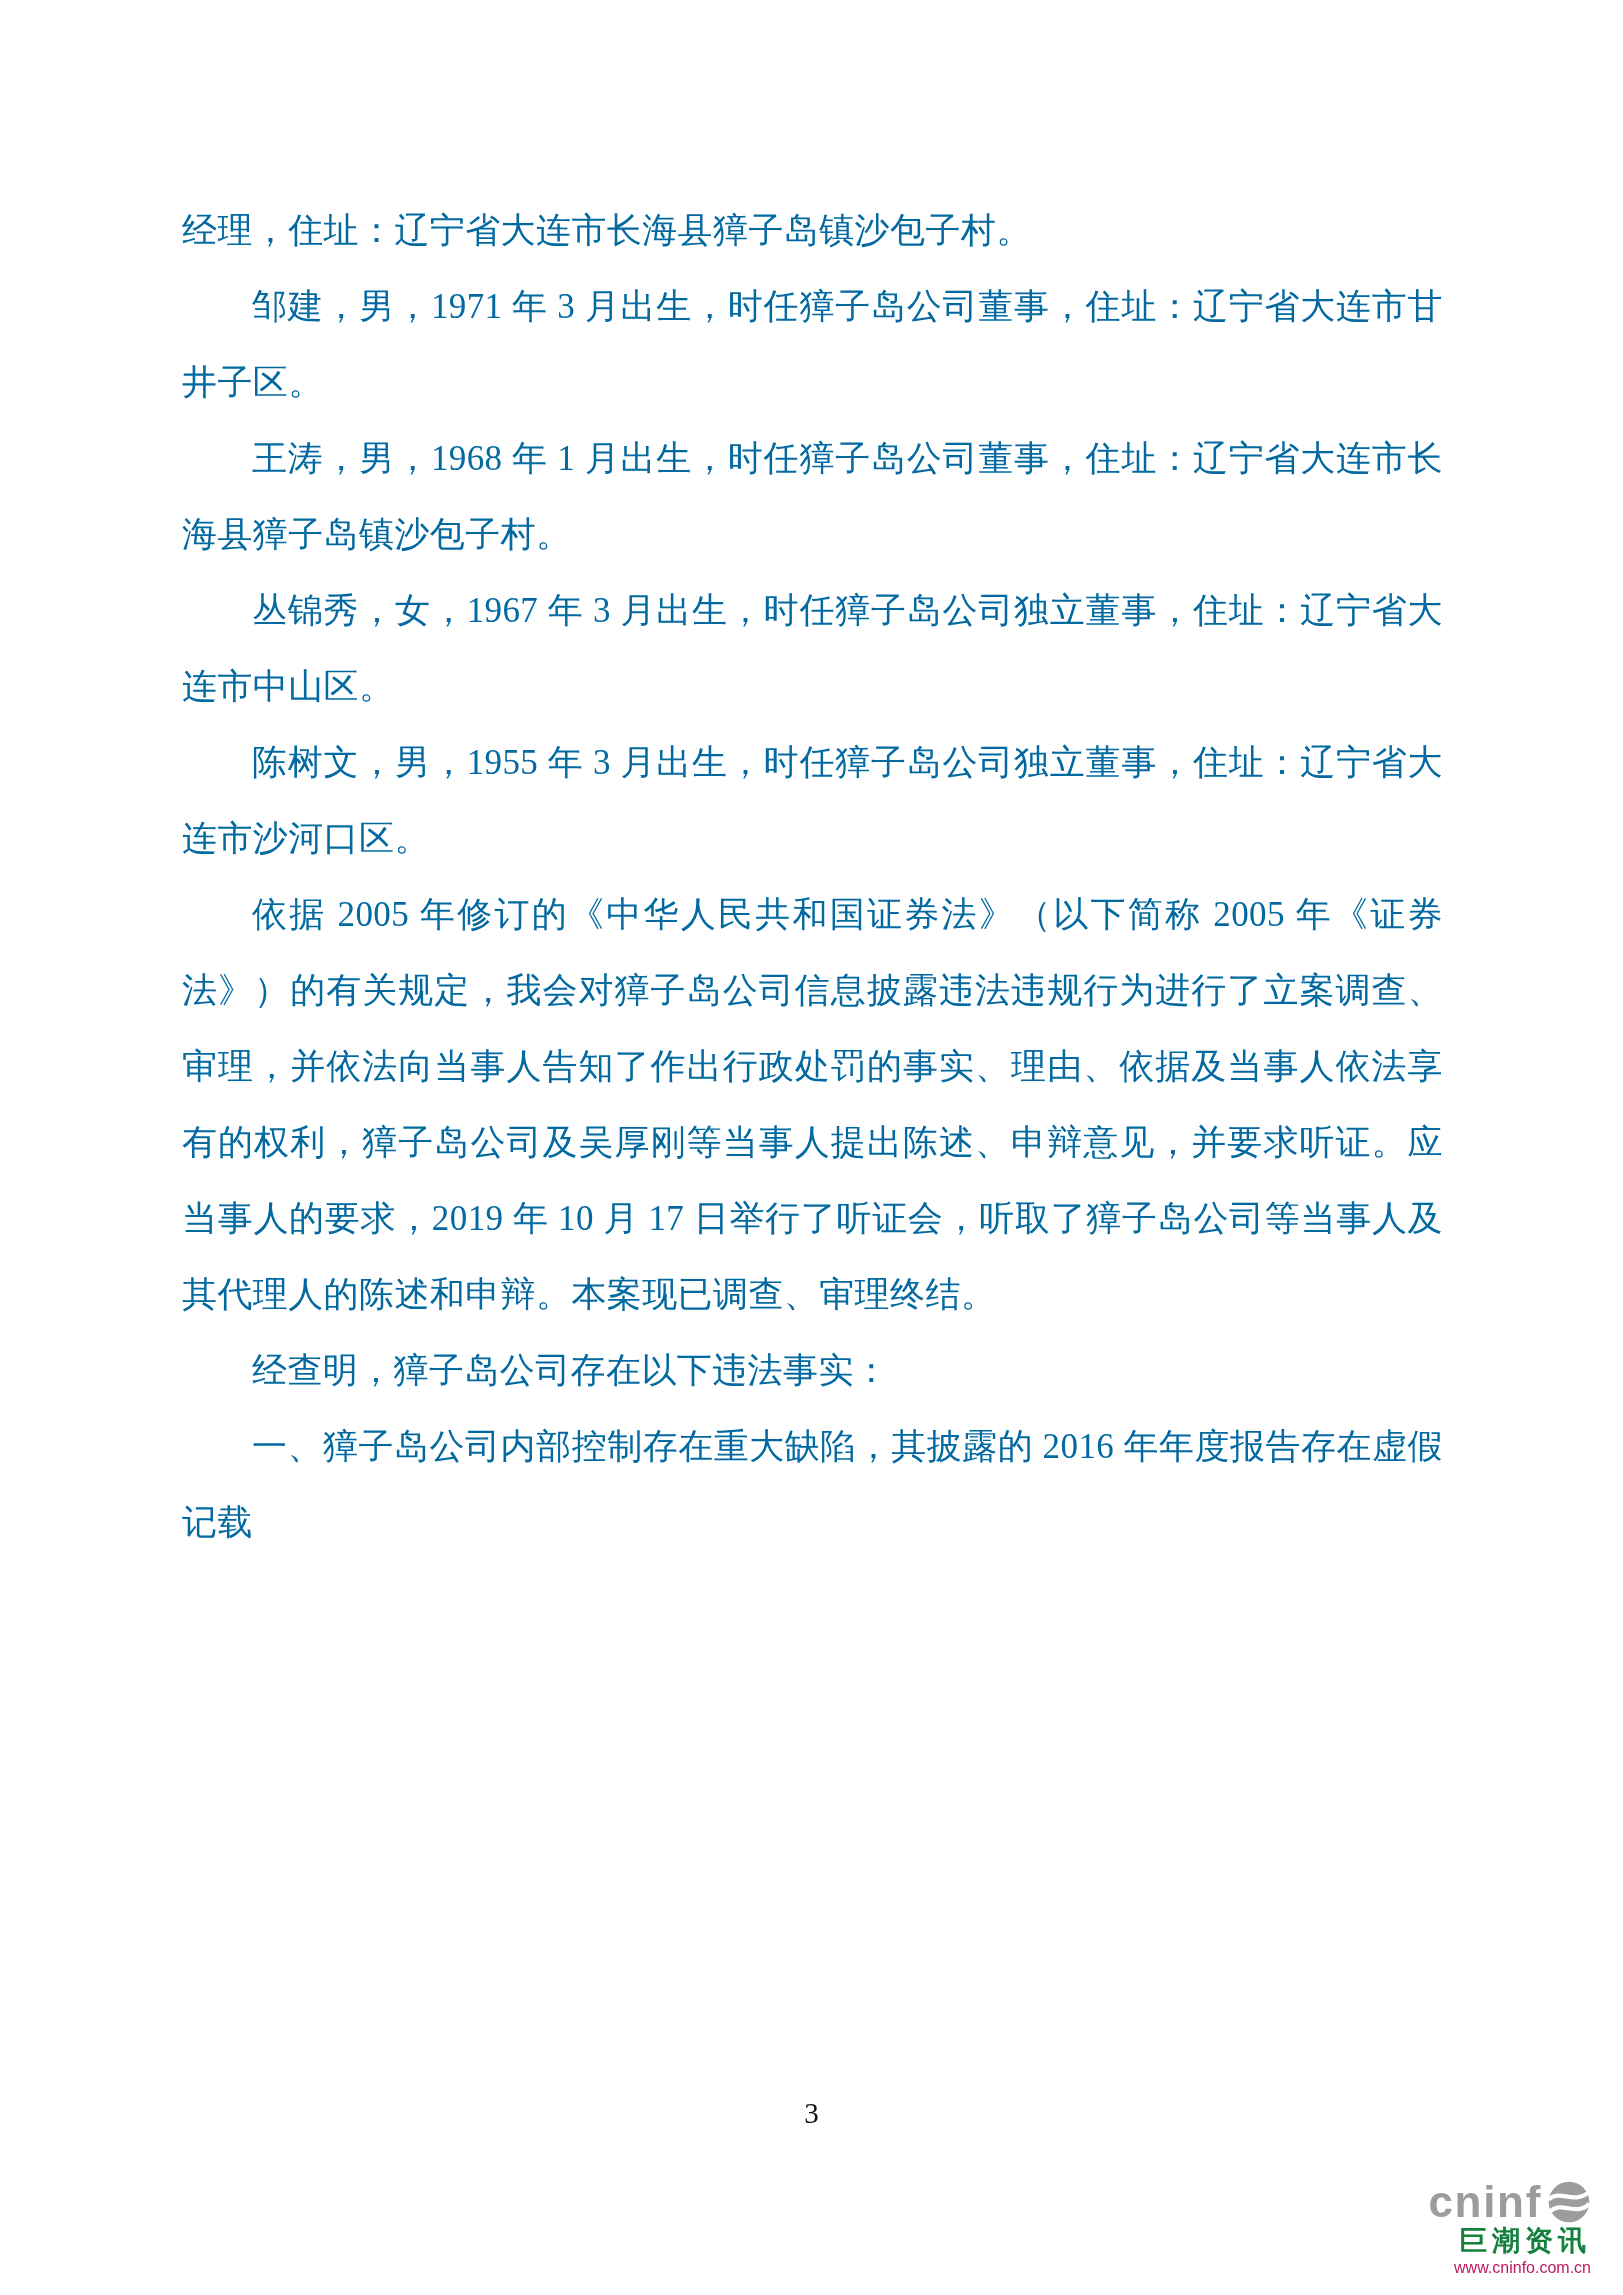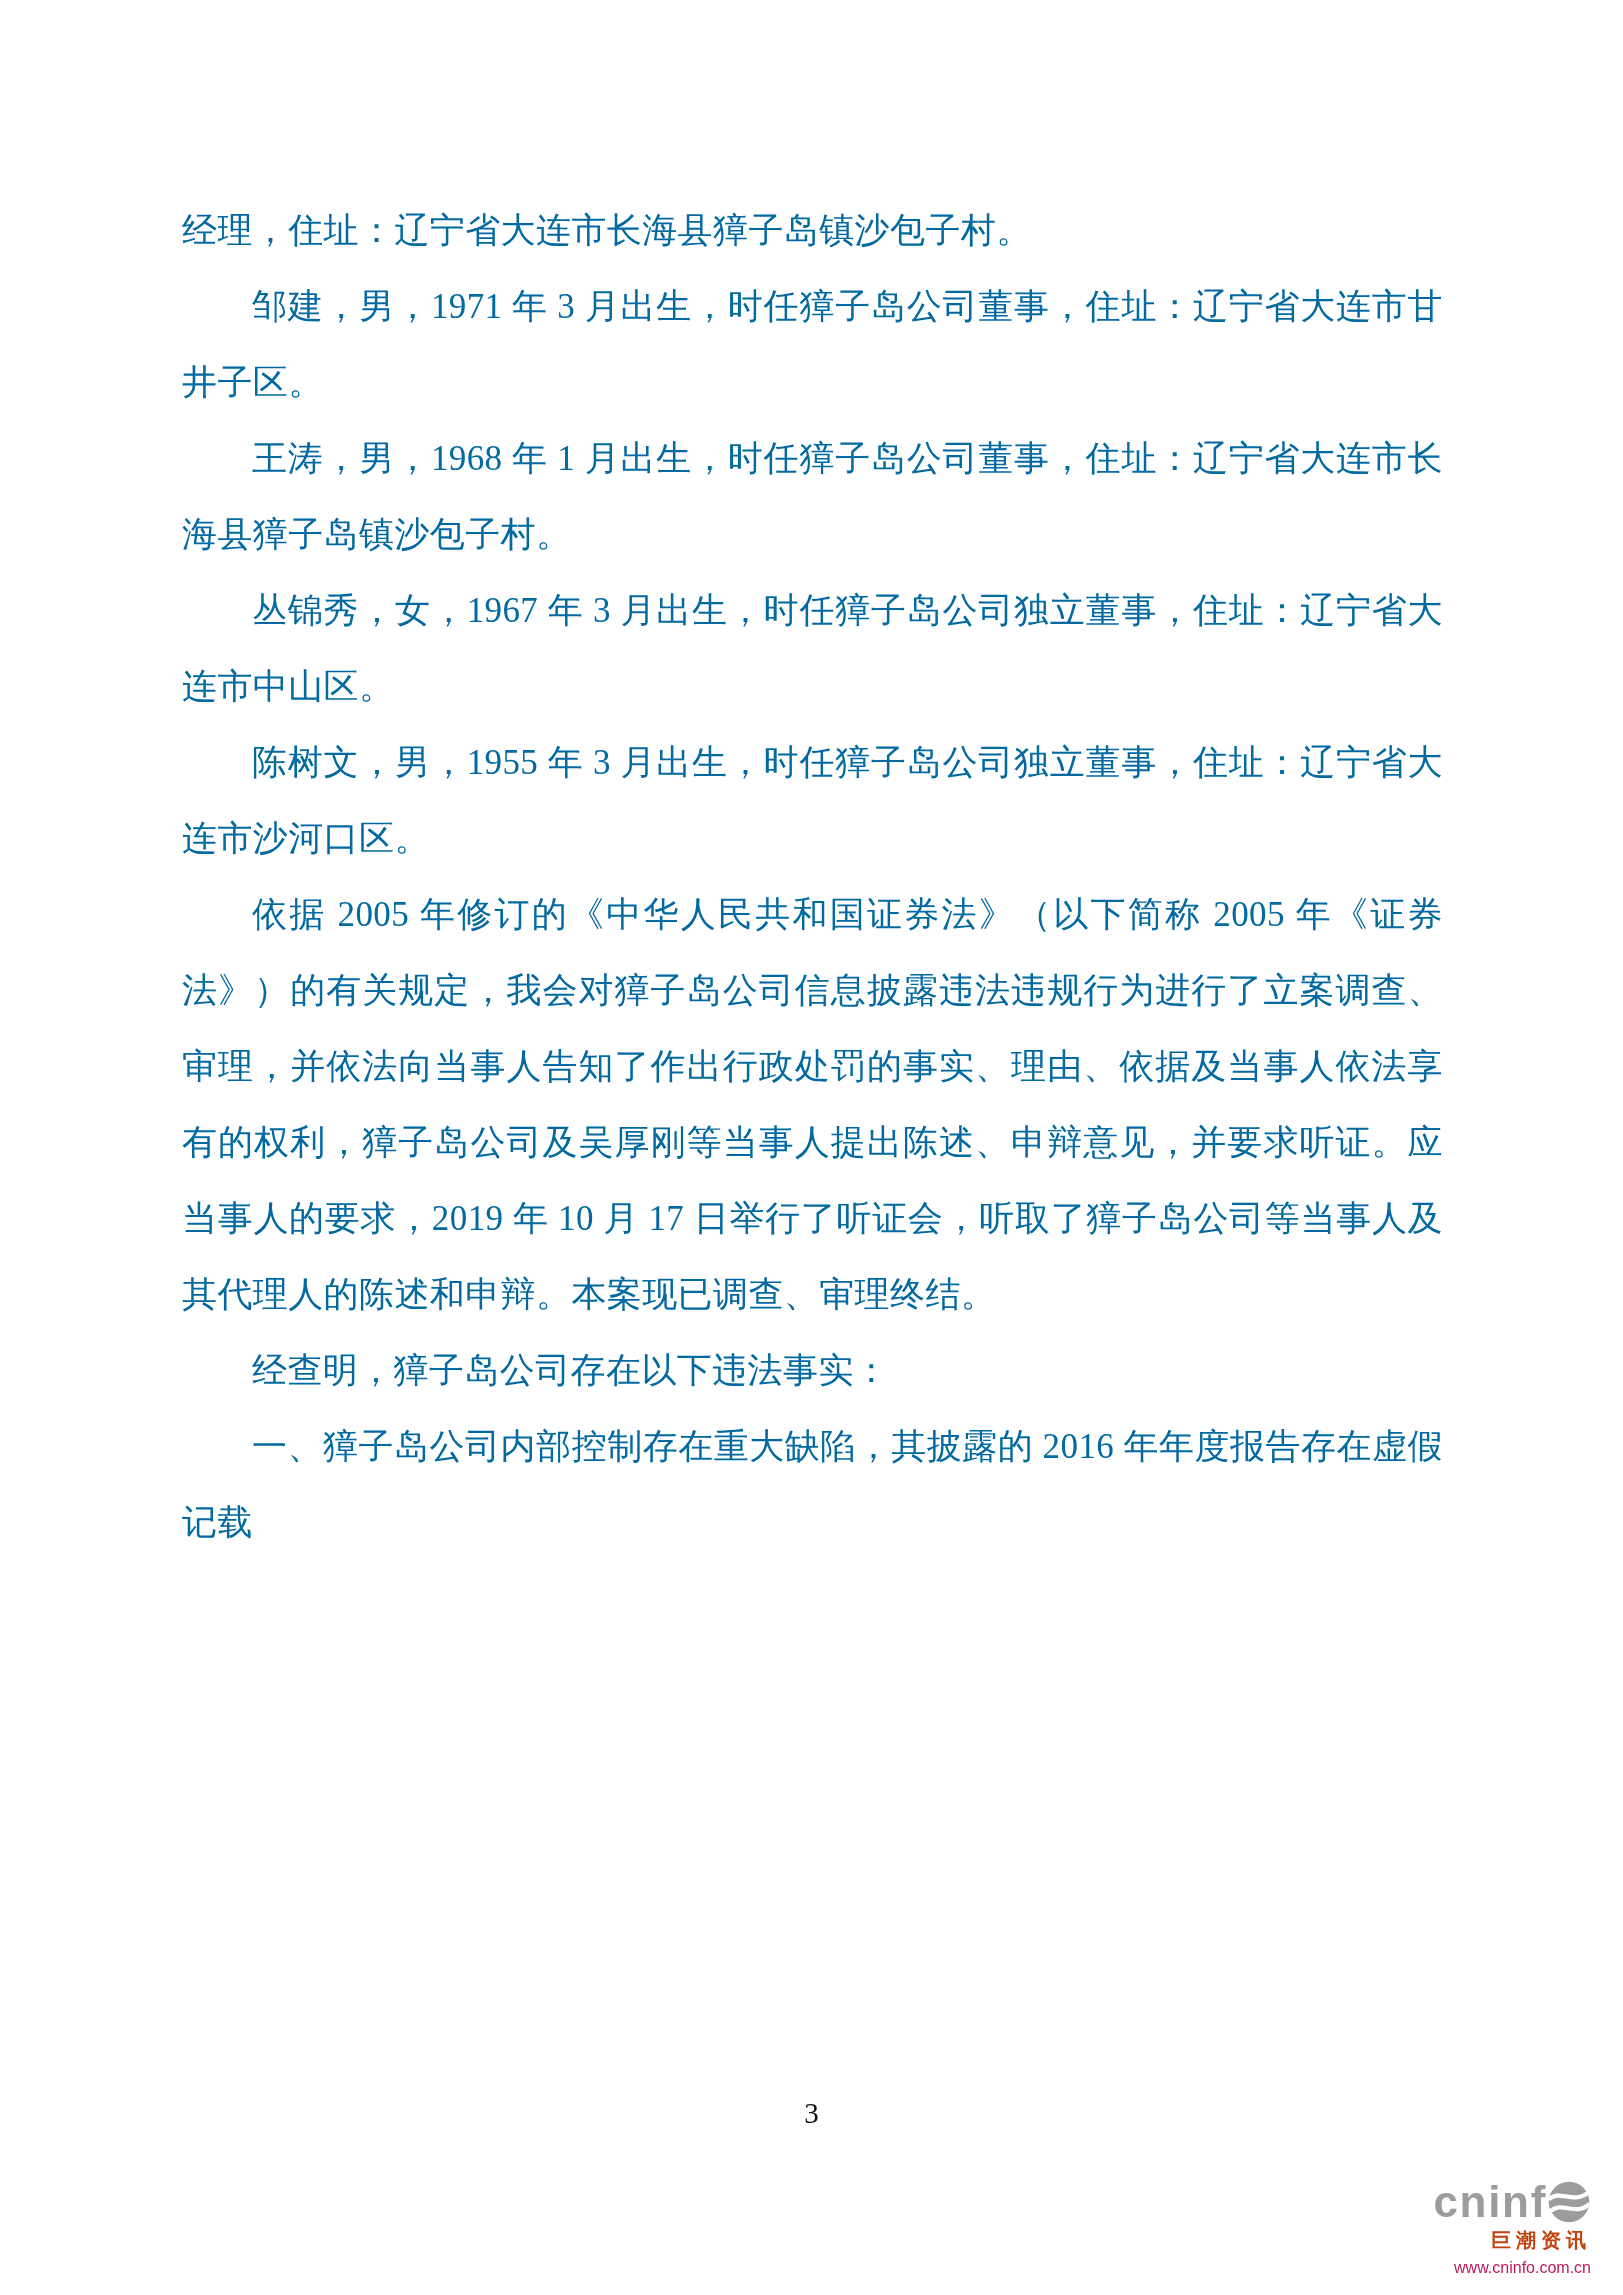--- a/index.html
+++ b/index.html
@@ -47,36 +47,37 @@
     right: 32px;
     bottom: 15px;
     text-align: right;
     color: #9c9c9c;
     font-family: "Liberation Sans", "DejaVu Sans", sans-serif;
   }
   .brand-row {
     display: flex;
     align-items: center;
     justify-content: flex-end;
+    gap: 5px;
   }
   .brand-word {
     font-size: 44px;
     font-weight: bold;
     letter-spacing: 1.7px;
     line-height: 44px;
     color: #9c9c9c;
   }
   .brand-icon { display: inline-block; width: 44px; height: 44px; }
   .brand-cn {
-    font-size: 20px;
+    font-size: 28px;
     font-weight: bold;
     letter-spacing: 5px;
     line-height: 29px;
     margin-top: 1.7px;
-    color: #c2410c;
+    color: #15803d;
   }
   .brand-url {
     font-size: 16px;
     line-height: 25px;
     color: #be185d;
   }
 </style>
 </head>
 <body>
 

